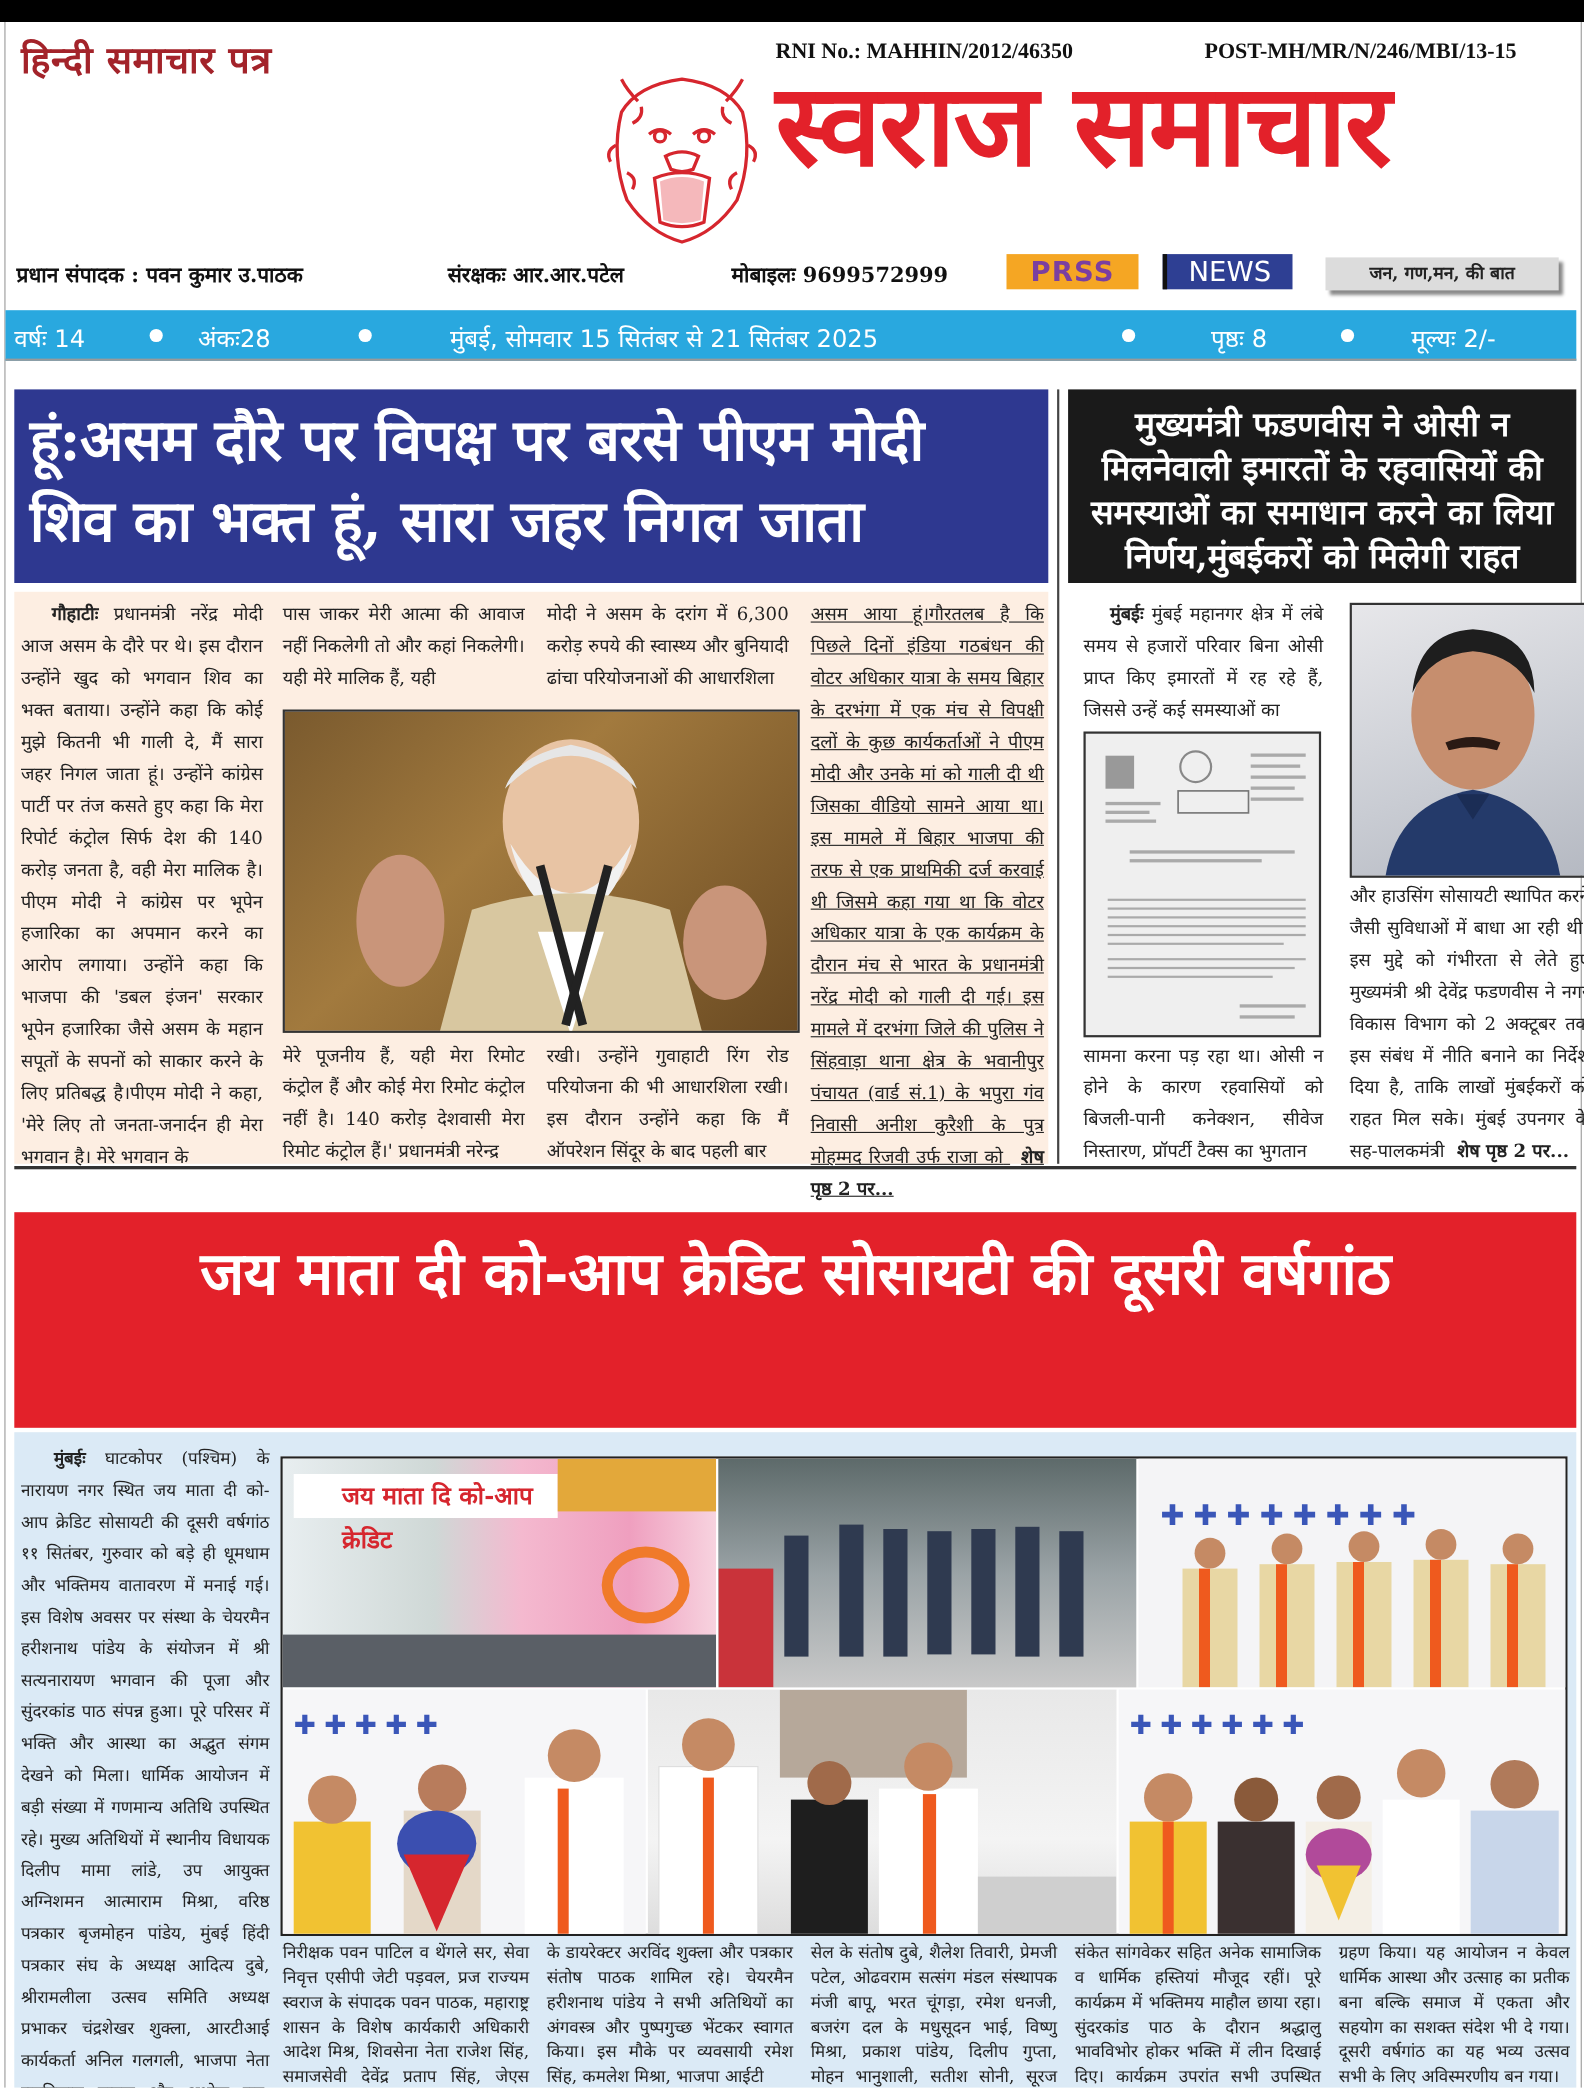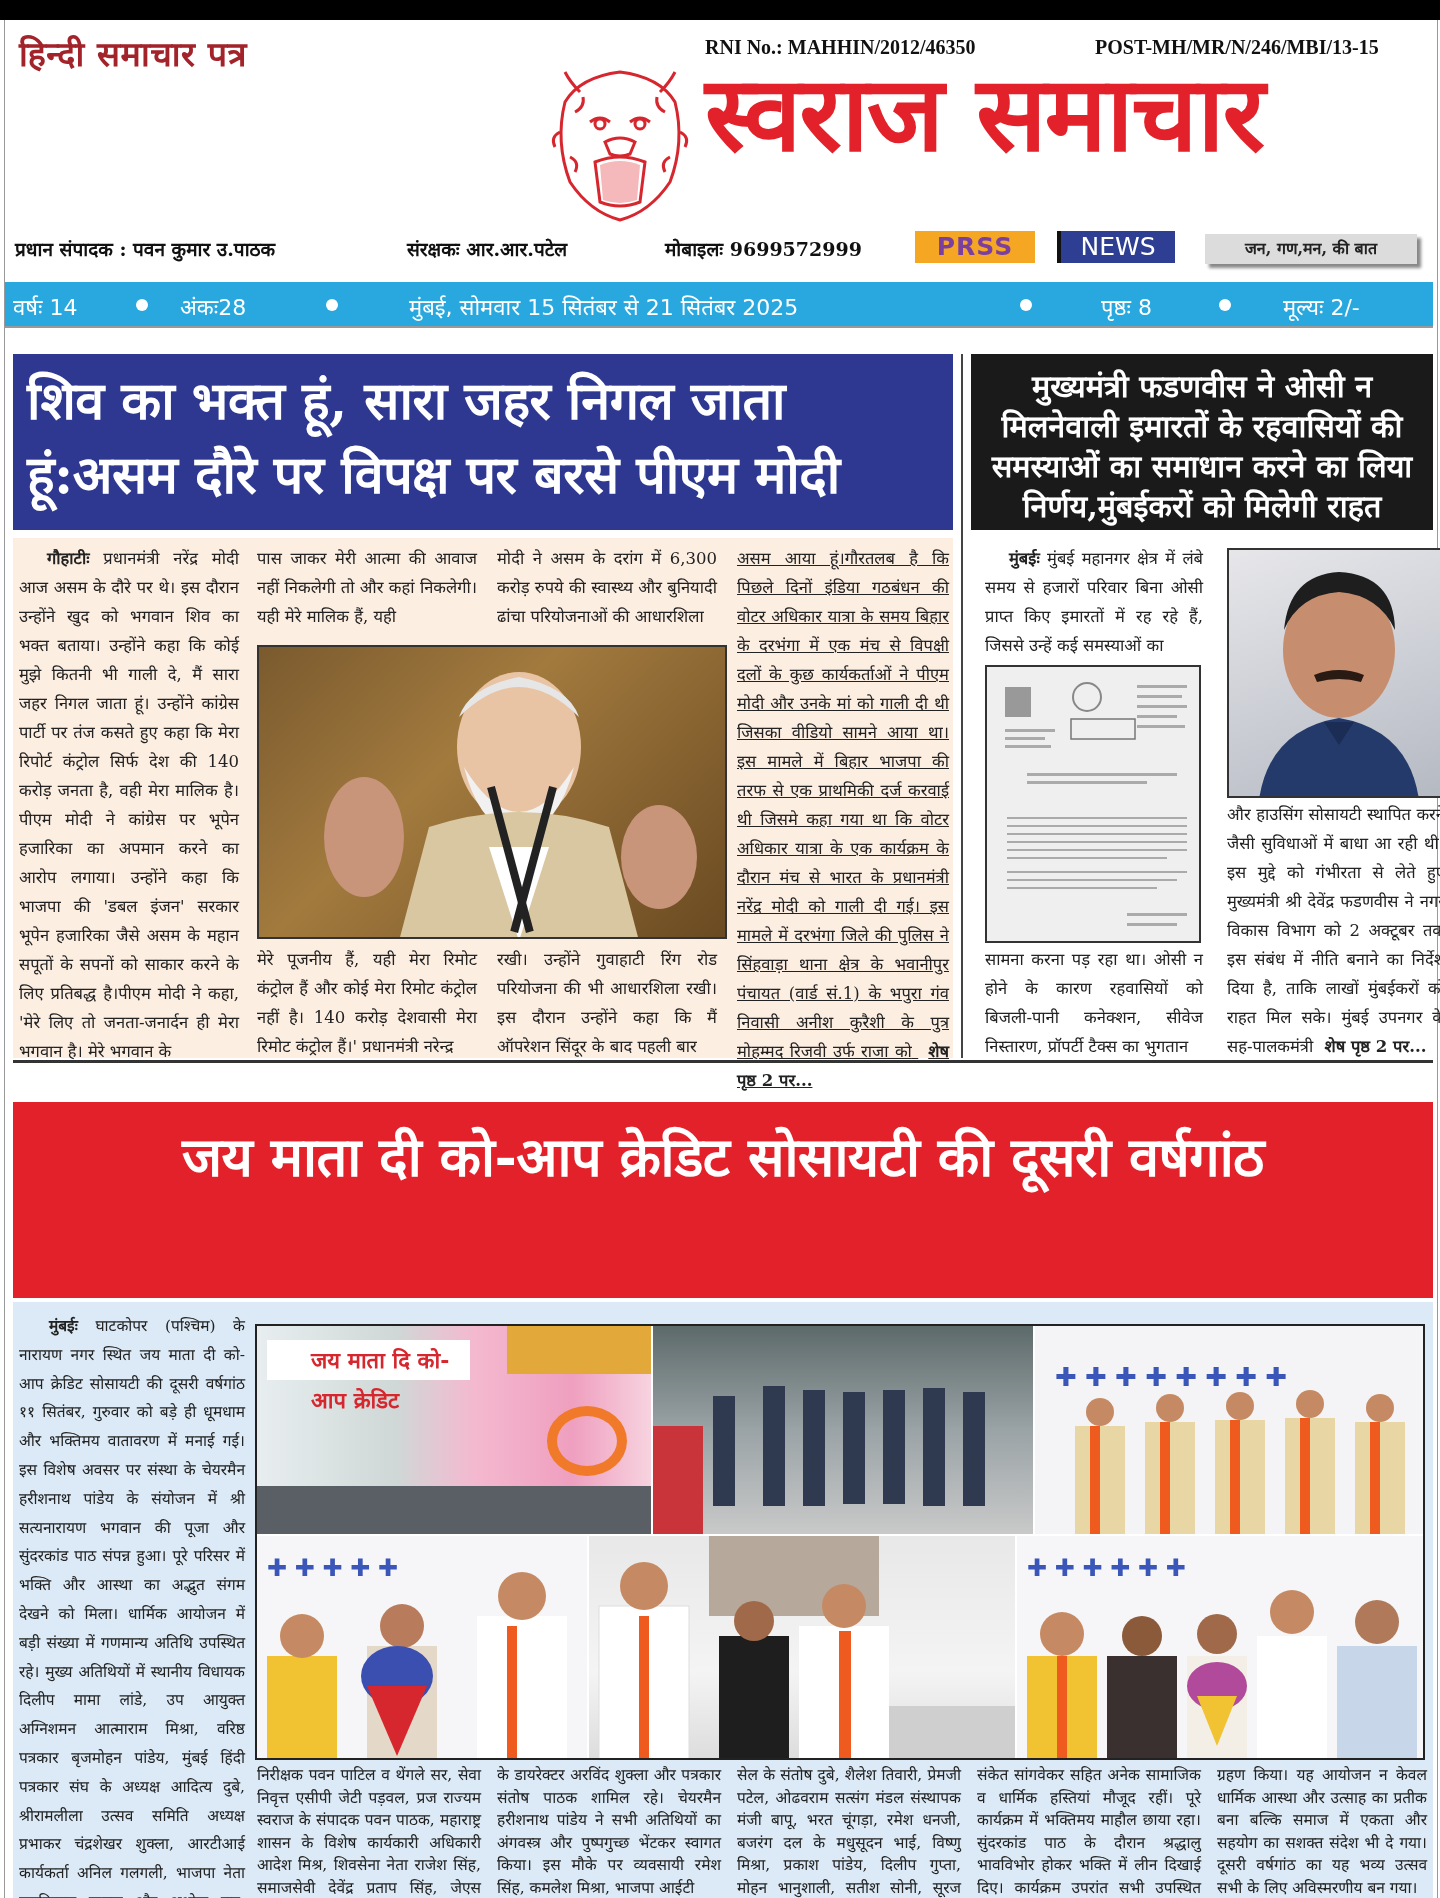--- a/index.html
+++ b/index.html
@@ -103,22 +103,22 @@
     <div class="dot" style="left:321px"></div>
     <span style="left:404px">मुंबई, सोमवार 15 सितंबर से 21 सितंबर 2025</span>
     <div class="dot" style="left:1015px"></div>
     <span style="left:1096px">पृष्ठः 8</span>
     <div class="dot" style="left:1214px"></div>
     <span style="left:1278px">मूल्यः 2/-</span>
   </div>
 
   <div class="sec1">
     <div class="lead-head">
+      <div>हूं:असम दौरे पर विपक्ष पर बरसे पीएम मोदी</div>
       <div>शिव का भक्त हूं, सारा जहर निगल जाता</div>
-      <div>हूं:असम दौरे पर विपक्ष पर बरसे पीएम मोदी</div>
     </div>
     <div class="lead-body">
       <div class="col" style="left:6px; top:6px; width:220px;">
         <b style="padding-left:28px">गौहाटीः</b>
         <span>प्रधानमंत्री नरेंद्र मोदी आज असम के दौरे पर थे। इस दौरान उन्होंने खुद को भगवान शिव का भक्त बताया। उन्होंने कहा कि कोई मुझे कितनी भी गाली दे, मैं सारा जहर निगल जाता हूं। उन्होंने कांग्रेस पार्टी पर तंज कसते हुए कहा कि मेरा रिपोर्ट कंट्रोल सिर्फ देश की 140 करोड़ जनता है, वही मेरा मालिक है। पीएम मोदी ने कांग्रेस पर भूपेन हजारिका का अपमान करने का आरोप लगाया। उन्होंने कहा कि भाजपा की 'डबल इंजन' सरकार भूपेन हजारिका जैसे असम के महान सपूतों के सपनों को साकार करने के लिए प्रतिबद्ध है।पीएम मोदी ने कहा, 'मेरे लिए तो जनता-जनार्दन ही मेरा भगवान है। मेरे भगवान के</span>
       </div>
       <div class="col" style="left:244px; top:6px; width:220px;">पास जाकर मेरी आत्मा की आवाज नहीं निकलेगी तो और कहां निकलेगी। यही मेरे मालिक हैं, यही</div>
       <div class="col" style="left:484px; top:6px; width:220px;">मोदी ने असम के दरांग में 6,300 करोड़ रुपये की स्वास्थ्य और बुनियादी ढांचा परियोजनाओं की आधारशिला</div>
 
       <div class="modi-photo">
@@ -206,21 +206,21 @@
   </div>
 
   <div class="sec2-body">
     <div class="col" style="left:6px; top:10px; width:226px; font-size:15.5px; line-height:28.8px;">
       <b style="padding-left:30px">मुंबईः</b>
       <span>घाटकोपर (पश्चिम) के नारायण नगर स्थित जय माता दी को-आप क्रेडिट सोसायटी की दूसरी वर्षगांठ ११ सितंबर, गुरुवार को बड़े ही धूमधाम और भक्तिमय वातावरण में मनाई गई। इस विशेष अवसर पर संस्था के चेयरमैन हरीशनाथ पांडेय के संयोजन में श्री सत्यनारायण भगवान की पूजा और सुंदरकांड पाठ संपन्न हुआ। पूरे परिसर में भक्ति और आस्था का अद्भुत संगम देखने को मिला। धार्मिक आयोजन में बड़ी संख्या में गणमान्य अतिथि उपस्थित रहे। मुख्य अतिथियों में स्थानीय विधायक दिलीप मामा लांडे, उप आयुक्त अग्निशमन आत्माराम मिश्रा, वरिष्ठ पत्रकार बृजमोहन पांडेय, मुंबई हिंदी पत्रकार संघ के अध्यक्ष आदित्य दुबे, श्रीरामलीला उत्सव समिति अध्यक्ष प्रभाकर चंद्रशेखर शुक्ला, आरटीआई कार्यकर्ता अनिल गलगली, भाजपा नेता रामविलास पाठक और अशोक राय, भाजपा महामंत्री शुभांशु दीक्षित, पूर्व नगरसेविका अश्विनीताई माटे, पुलिस</span>
     </div>
 
     <div class="photo-grid">
       <div class="pg" style="left:0; top:0; width:394px; height:208px; background:linear-gradient(90deg,#e8eef0 0%,#cfd8d6 35%,#f4b9cf 55%,#ef9fbf 80%,#f7d3df 100%);">
-        <div style="position:absolute;left:10px;top:14px;width:203px;height:40px;background:#fff;color:#d6262e;font-size:22px;font-weight:bold;line-height:40px;padding-left:44px;">जय माता दि को-आप क्रेडिट</div>
+        <div style="position:absolute;left:10px;top:14px;width:240px;height:40px;background:#fff;color:#d6262e;font-size:22px;font-weight:bold;line-height:40px;padding-left:44px;">जय माता दि को-आप क्रेडिट</div>
         <div style="position:absolute;left:250px;top:0;width:144px;height:48px;background:#e3a83a;"></div>
         <div style="position:absolute;left:290px;top:80px;width:80px;height:70px;border-radius:50%;border:10px solid #f07a2a;"></div>
         <div style="position:absolute;left:0;top:160px;width:394px;height:48px;background:#5a5f66;"></div>
       </div>
       <div class="pg" style="left:396px; top:0; width:380px; height:208px; background:linear-gradient(180deg,#5d6a6a 0%,#9aa3a6 50%,#c9c9c9 100%);">
         <svg width="380" height="208">
             <g fill="#2f3a50">
           <rect x="60" y="70" width="22" height="110"></rect>
               <rect x="110" y="60" width="22" height="120"></rect>
               <rect x="150" y="64" width="22" height="116"></rect>

